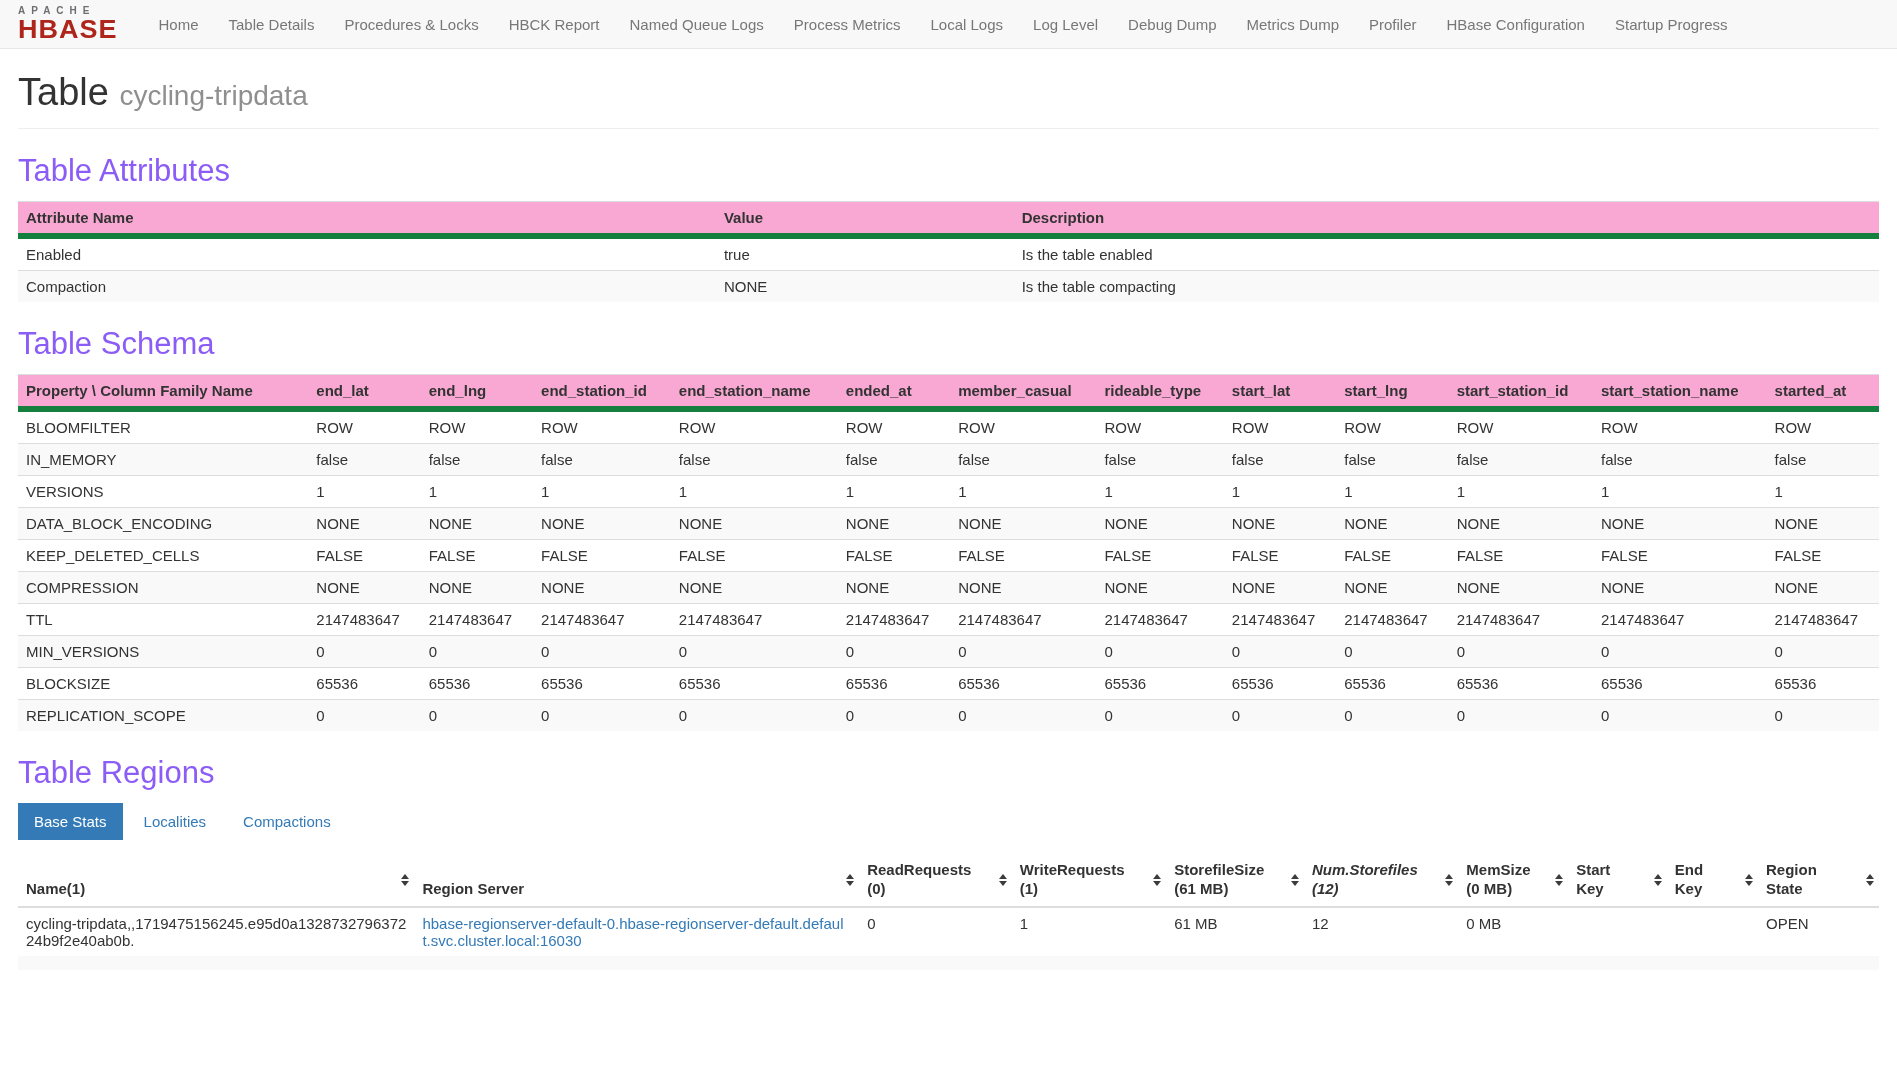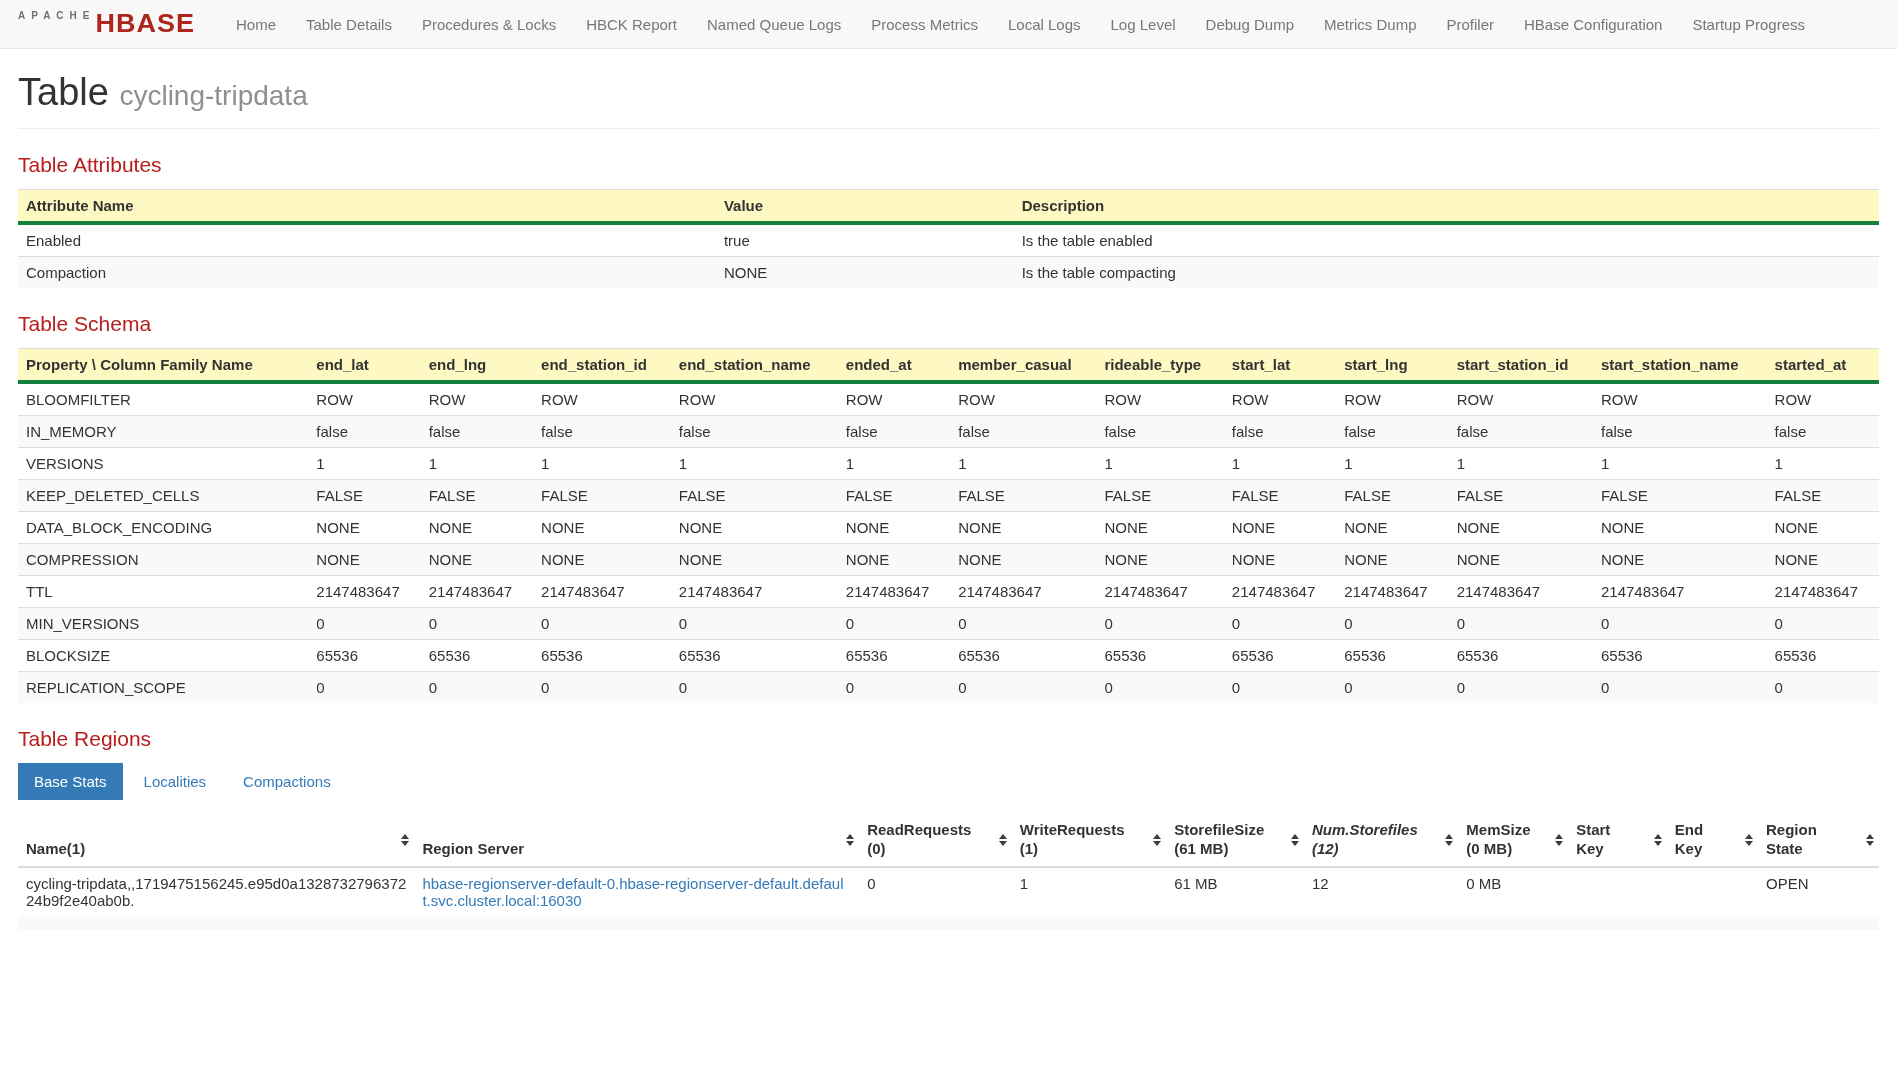--- a/index.html
+++ b/index.html
@@ -18,21 +18,21 @@
   .navbar {
     height: 49px;
     background: #f8f8f8;
     border-bottom: 1px solid #e7e7e7;
     display: flex;
     align-items: center;
     padding: 0 18px;
   }
   .logo {
     display: flex;
-    flex-direction: row;
+    flex-direction: column;
     text-decoration: none;
     line-height: 1;
     margin-right: 26px;
     padding-top: 1px;
   }
   .logo-top {
     color: #6d6e71;
     font-size: 10px;
     font-weight: bold;
     letter-spacing: 6px;
@@ -56,33 +56,33 @@
     padding: 28px 15px;
     font-size: 15px;
     white-space: nowrap;
   }
 
   
   .container { padding: 0 18px; }
   h1 { font-size: 38px; font-weight: 400; margin: 22px 0 8px; color: #333; }
   h1 .sub { font-size: 28px; color: #8f8f8f; }
   hr { border: 0; border-top: 1px solid #eee; margin: 14px 0; }
-  h2 { font-size: 21px; font-weight: 400; margin: 24px 0 12px; color: #b91c1c; }
+  h2 { font-size: 31px; font-weight: 400; margin: 24px 0 12px; color: #8b5cf6; }
 
   
   table { width: 100%; border-collapse: collapse; }
   th, td {
     padding: 7px 8px;
     text-align: left;
     vertical-align: top;
     font-size: 15px;
     border-top: 1px solid #ddd;
   }
   thead th { font-weight: bold; }
-  .gray-head thead th { background: #fef9c3; border-bottom: 4px solid #15803d; }
+  .gray-head thead th { background: #f9a8d4; border-bottom: 6px solid #15803d; }
   .striped tbody tr:nth-child(even) { background: #f9f9f9; }
 
   .attr-table th:nth-child(1) { width: 37.5%; }
   .attr-table th:nth-child(2) { width: 16%; }
 
   .schema-table th:first-child { width: 15.6%; }
 
   
   .pills { list-style: none; display: flex; margin: 2px 0 14px; padding: 0; }
   .pills li { margin-right: 5px; }
@@ -281,48 +281,48 @@
           <td>1</td>
           <td>1</td>
           <td>1</td>
           <td>1</td>
           <td>1</td>
           <td>1</td>
           <td>1</td>
           <td>1</td>
         </tr>
         <tr>
+          <td>DATA_BLOCK_ENCODING</td>
+          <td>NONE</td>
+          <td>NONE</td>
+          <td>NONE</td>
+          <td>NONE</td>
+          <td>NONE</td>
+          <td>NONE</td>
+          <td>NONE</td>
+          <td>NONE</td>
+          <td>NONE</td>
+          <td>NONE</td>
+          <td>NONE</td>
+          <td>NONE</td>
+        </tr>
+        <tr>
           <td>KEEP_DELETED_CELLS</td>
           <td>FALSE</td>
           <td>FALSE</td>
           <td>FALSE</td>
           <td>FALSE</td>
           <td>FALSE</td>
           <td>FALSE</td>
           <td>FALSE</td>
           <td>FALSE</td>
           <td>FALSE</td>
           <td>FALSE</td>
           <td>FALSE</td>
           <td>FALSE</td>
-        </tr>
-        <tr>
-          <td>DATA_BLOCK_ENCODING</td>
-          <td>NONE</td>
-          <td>NONE</td>
-          <td>NONE</td>
-          <td>NONE</td>
-          <td>NONE</td>
-          <td>NONE</td>
-          <td>NONE</td>
-          <td>NONE</td>
-          <td>NONE</td>
-          <td>NONE</td>
-          <td>NONE</td>
-          <td>NONE</td>
         </tr>
         <tr>
           <td>COMPRESSION</td>
           <td>NONE</td>
           <td>NONE</td>
           <td>NONE</td>
           <td>NONE</td>
           <td>NONE</td>
           <td>NONE</td>
           <td>NONE</td>

